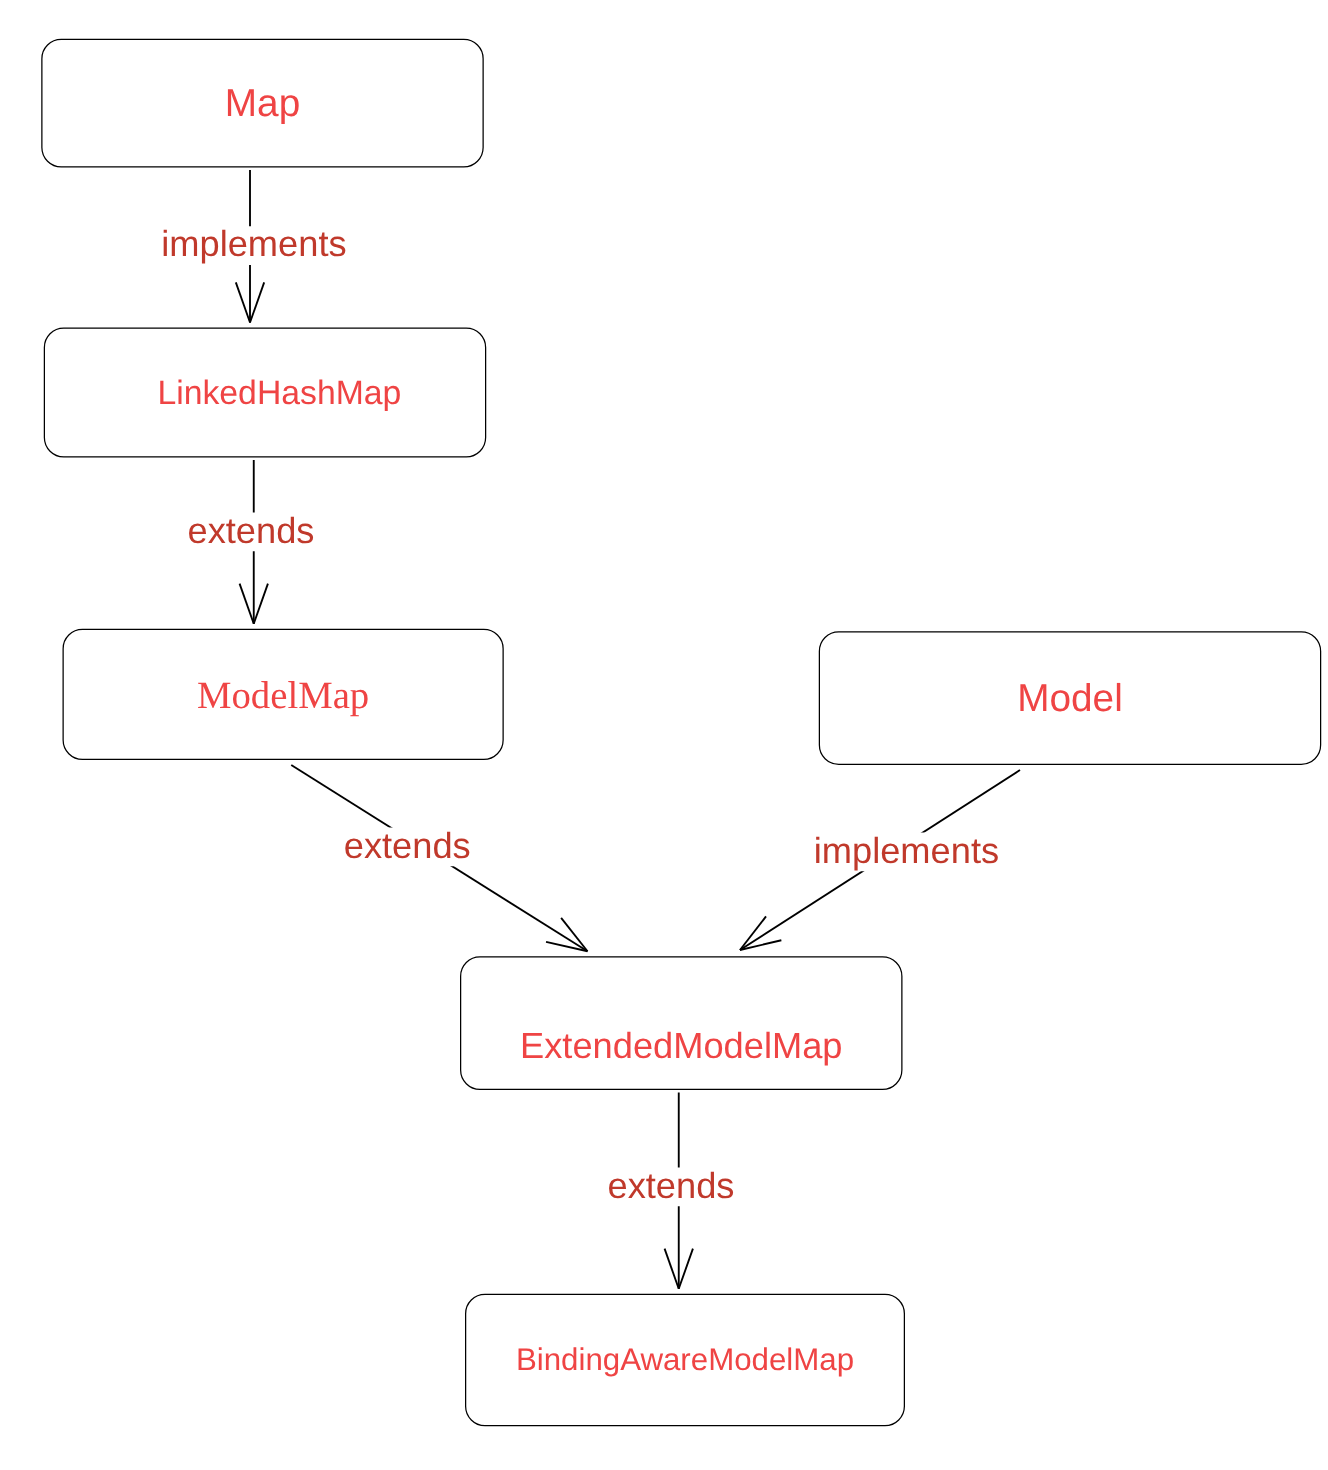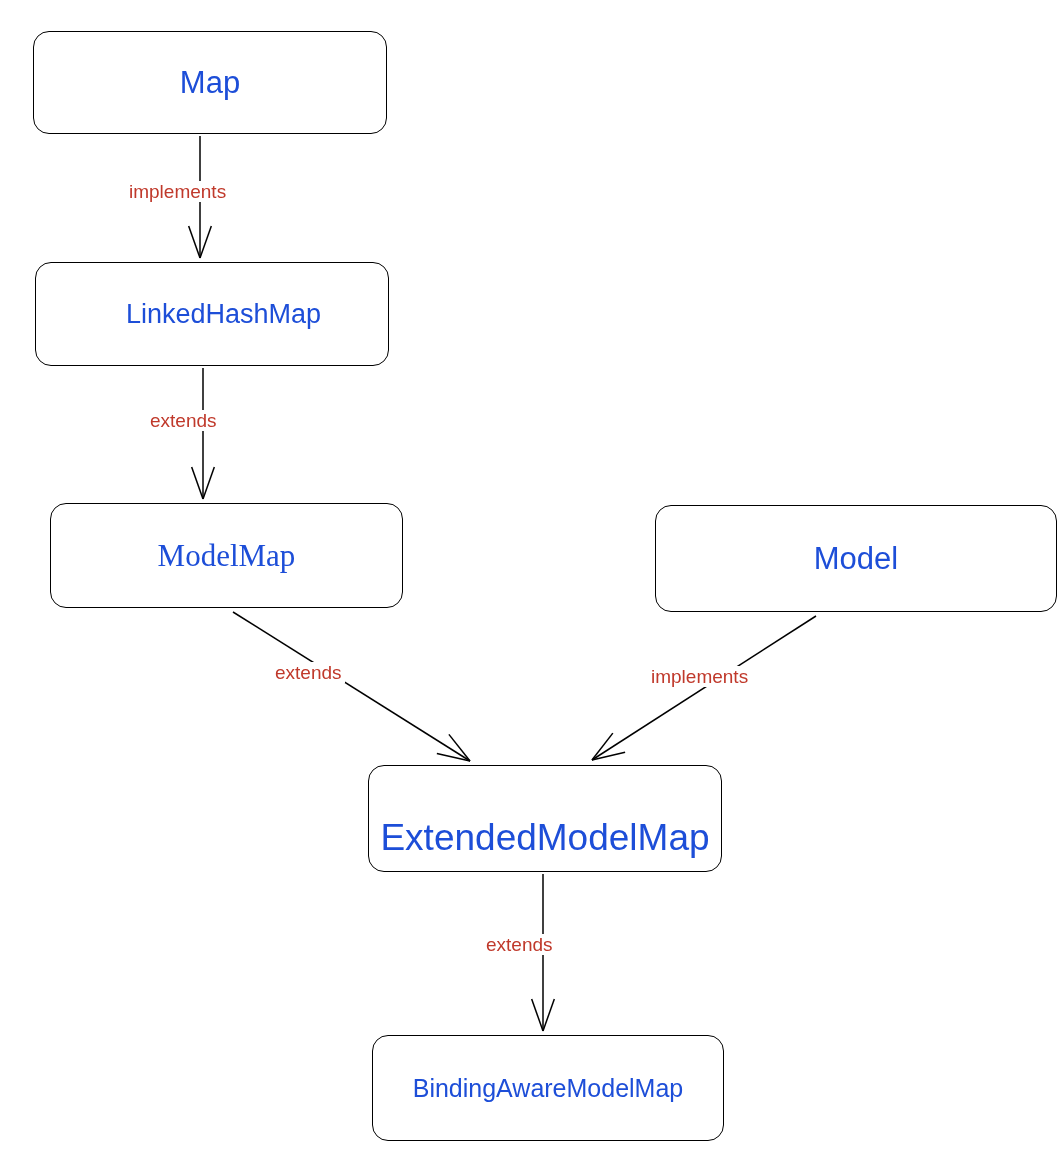--- a/index.html
+++ b/index.html
@@ -26,35 +26,35 @@
   }
   .node {
     position: absolute;
     box-sizing: border-box;
     background: #ffffff;
     border: 1.6px solid #000000;
     border-radius: 16px;
     display: flex;
     align-items: center;
     justify-content: center;
-    color: #1d4ed8;
+    color: #ef4444;
     text-align: center;
     white-space: nowrap;
     z-index: 2;
   }
   .node-label {
     display: block;
     line-height: 1;
     letter-spacing: 0px;
   }
   .edge-label {
     position: absolute;
     color: #c0392b;
     font-family: "Liberation Sans", sans-serif;
-    font-size: 19px;
+    font-size: 29px;
     line-height: 1;
     white-space: nowrap;
     background: #ffffff;
     padding: 1px 3px;
     z-index: 3;
   }
 </style>
 </head>
 <body>
 
@@ -98,21 +98,21 @@
 
   <div class="node" style="left: 50px; top: 503px; width: 353px; height: 105px; border-color: rgb(0, 0, 0); background: rgb(255, 255, 255); font-family: Liberation Serif, serif;">
     <span class="node-label" style="font-size: 31px;">ModelMap</span>
   </div>
 
   <div class="node" style="left: 655px; top: 505px; width: 402px; height: 107px; border-color: rgb(0, 0, 0); background: rgb(255, 255, 255);">
     <span class="node-label" style="font-size: 31px;">Model</span>
   </div>
 
   <div class="node" style="left: 368px; top: 765px; width: 354px; height: 107px; border-color: rgb(0, 0, 0); background: rgb(255, 255, 255);">
-    <span class="node-label" style="font-size: 37px; margin-top: 38px;">ExtendedModelMap</span>
+    <span class="node-label" style="font-size: 29px; margin-top: 38px;">ExtendedModelMap</span>
   </div>
 
   <div class="node" style="left: 372px; top: 1035px; width: 352px; height: 106px; border-color: rgb(0, 0, 0); background: rgb(255, 255, 255);">
     <span class="node-label" style="font-size: 25px;">BindingAwareModelMap</span>
   </div>
 
   <div class="edge-label" style="left: 126px; top: 181px; color: rgb(192, 57, 43);">implements</div>
 
   <div class="edge-label" style="left: 147px; top: 410px; color: rgb(192, 57, 43);">extends</div>
 

